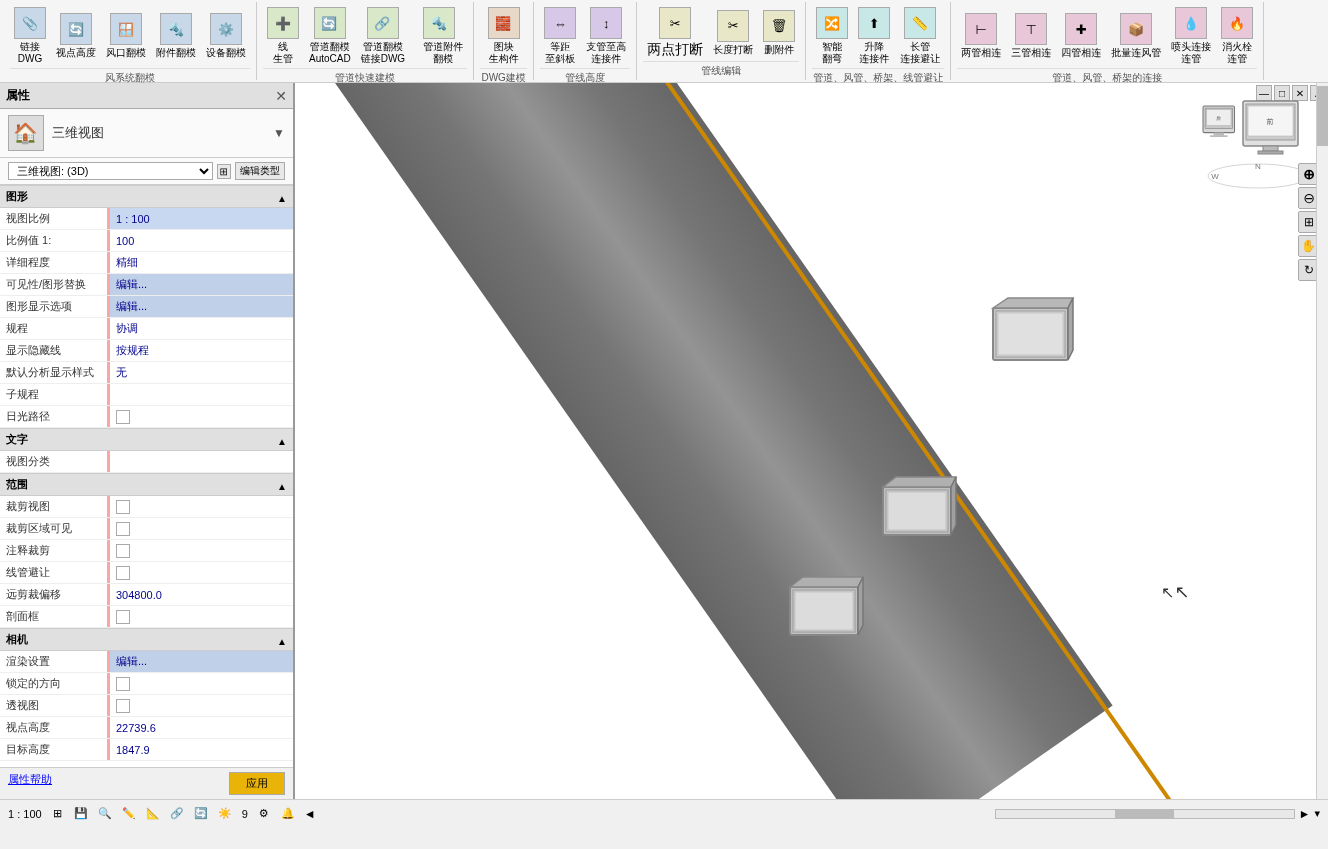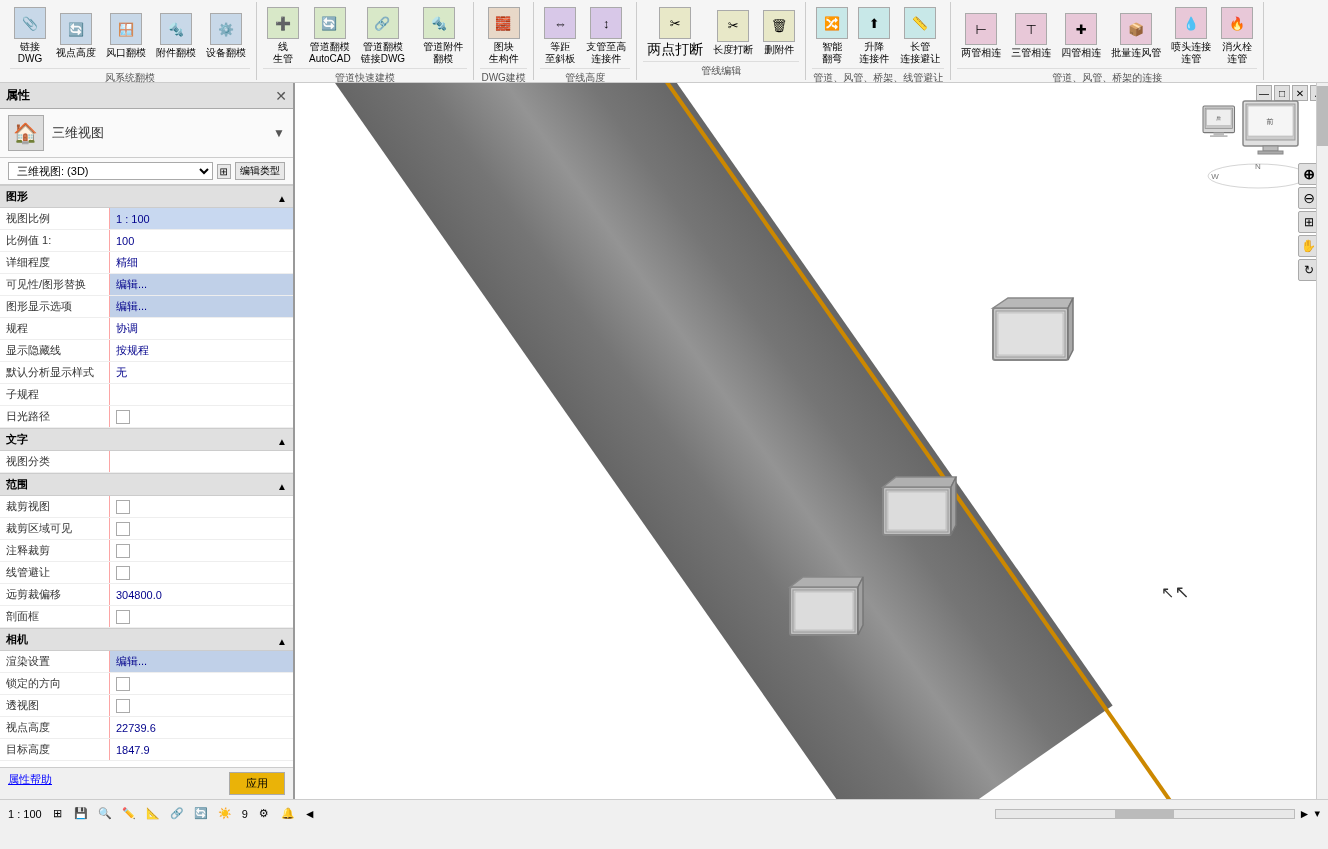--- a/index.html
+++ b/index.html
@@ -28,21 +28,21 @@
     #props-view-icon { width: 36px; height: 36px; background: #ddd; border: 1px solid #aaa; margin-right: 8px; display: flex; align-items: center; justify-content: center; font-size: 20px; }
     #props-view-name { font-size: 13px; color: #333; flex: 1; }
     #props-view-arrow { cursor: pointer; font-size: 12px; color: #555; }
     #props-view-select-row { display: flex; align-items: center; padding: 4px 8px; border-bottom: 1px solid #ccc; background: #fafafa; gap: 4px; }
     #props-view-select { flex: 1; font-size: 11px; padding: 1px 4px; border: 1px solid #aaa; background: white; }
     .edit-type-btn { font-size: 10px; padding: 1px 4px; border: 1px solid #aaa; background: #e8e8e8; cursor: pointer; }
     #props-table { flex: 1; overflow-y: auto; background: white; }
     .props-section-header { background: #e0e0e0; border-bottom: 1px solid #ccc; border-top: 1px solid #ccc; padding: 3px 6px; font-size: 11px; font-weight: bold; display: flex; align-items: flex-end; justify-content: space-between; cursor: pointer; }
     .props-section-header .arrow { font-size: 10px; }
     .props-row { display: flex; border-bottom: 1px solid #eee; min-height: 22px; }
-    .props-label { width: 110px; min-width: 110px; padding: 1px 6px; color: #333; font-size: 11px; border-right: 1px solid #fca5a5; display: flex; align-items: center; }
+    .props-label { width: 110px; min-width: 110px; padding: 1px 6px; color: #333; font-size: 11px; border-right: 3px solid #fca5a5; display: flex; align-items: center; }
     .props-value { flex: 1; padding: 3px 6px; color: #00008b; font-size: 11px; display: flex; align-items: center; }
     .props-value.editable { background: #fff; cursor: text; }
     .props-value.btn-value { color: #00008b; cursor: pointer; text-decoration: none; }
     .props-checkbox { width: 14px; height: 14px; border: 1px solid #aaa; background: white; display: inline-block; }
     #props-footer { border-top: 1px solid #ccc; padding: 4px 8px; display: flex; justify-content: space-between; background: #f0f0f0; }
     #props-help { color: blue; cursor: pointer; font-size: 11px; text-decoration: underline; }
     #props-apply { padding: 3px 16px; font-size: 11px; border: 1px solid #aaa; background: #eab308; cursor: pointer; }
 
     
     #canvas-area { flex: 1; background: white; position: relative; overflow: hidden; }

